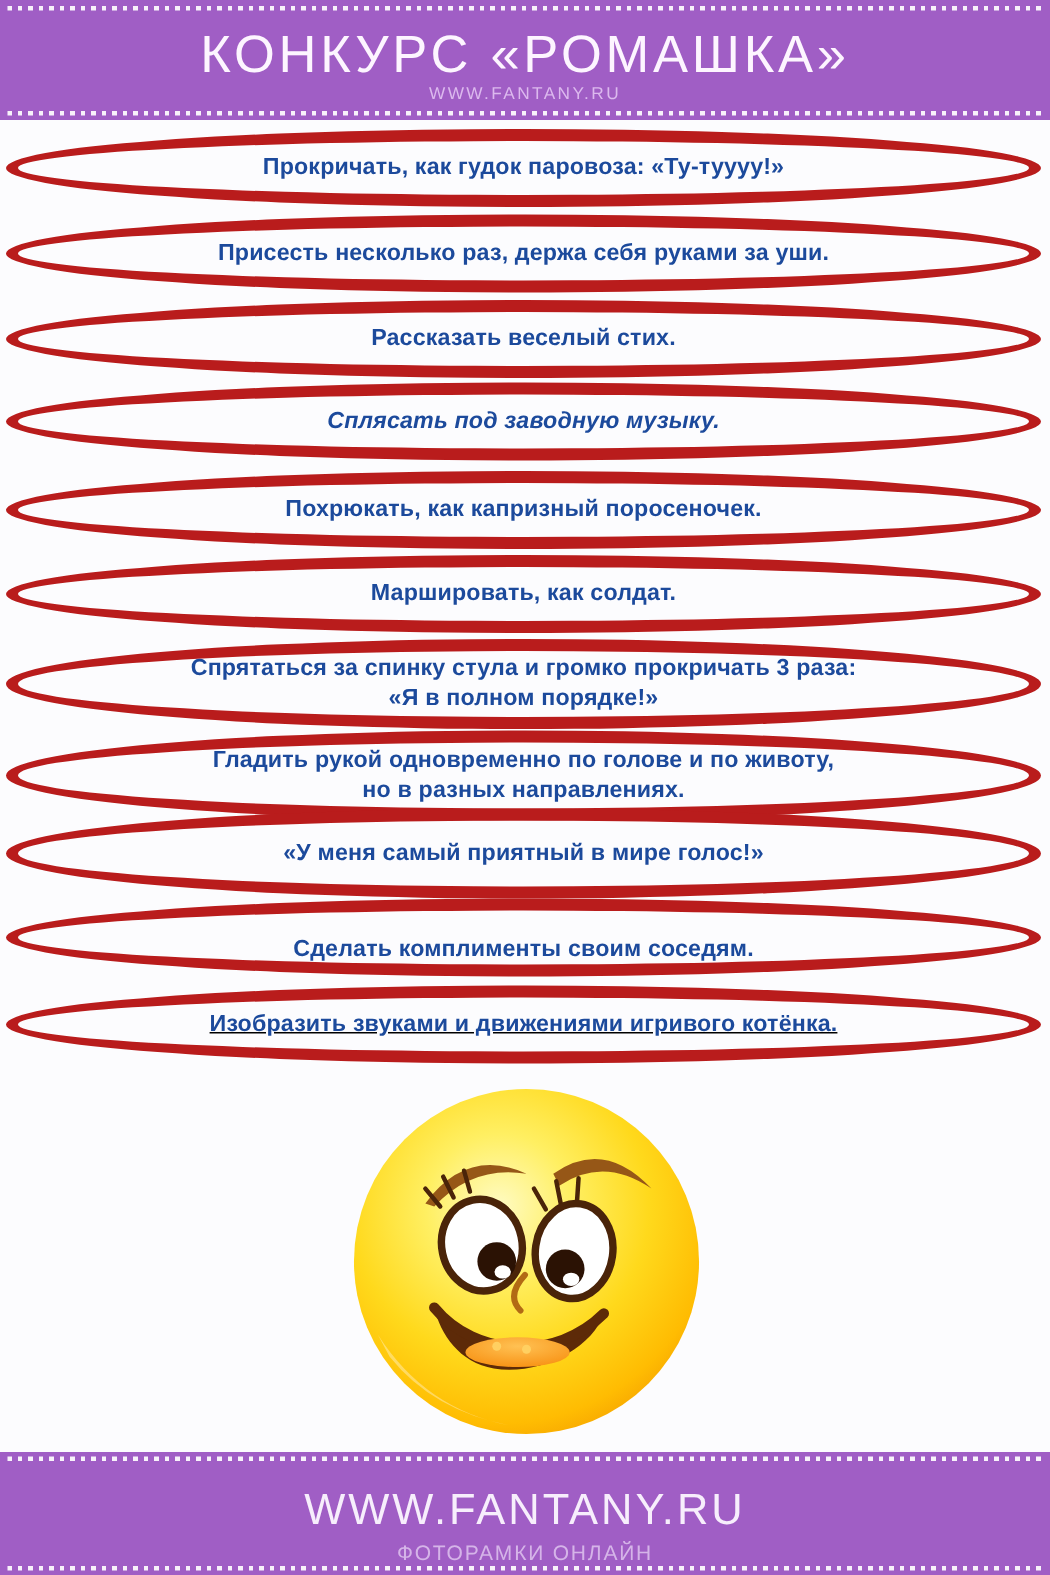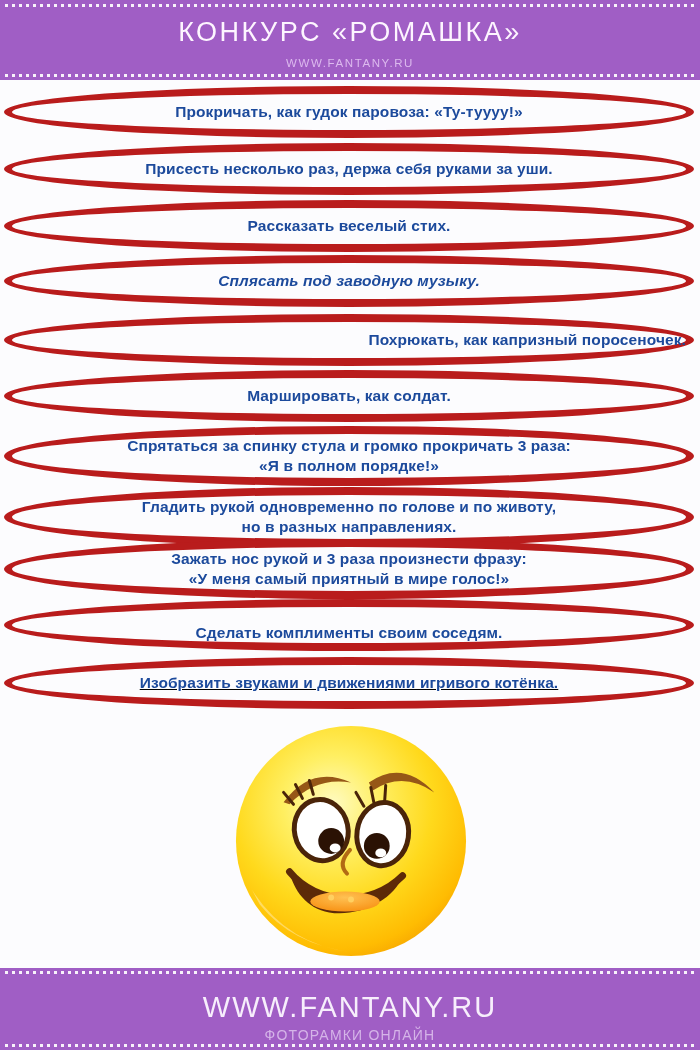--- a/index.html
+++ b/index.html
@@ -9,21 +9,21 @@
   
   .band{position:absolute;left:0;right:0;background:#a05ec5;}
   .band-header{top:0;height:80px;}
   .band-footer{top:968px;height:82px;}
   .dots{position:absolute;left:5px;right:5px;height:3px;
         background-image:repeating-linear-gradient(to right, rgba(255,255,255,.92) 0 3px, rgba(255,255,255,0) 3px 7px);}
   .dots-top{top:4px;}
   .dots-bottom{bottom:3px;}
 
   .header-title{position:absolute;top:17px;left:0;right:0;text-align:center;
-    color:#fdf5ff;font-size:27px;font-weight:300;letter-spacing:2.5px;}
+    color:#fdf5ff;font-size:35px;font-weight:300;letter-spacing:2.5px;}
   .header-sub{position:absolute;top:57px;left:0;right:0;text-align:center;
     color:#dcb9ee;font-size:11.5px;letter-spacing:1.6px;}
 
   .footer-site{position:absolute;top:23px;left:0;right:0;text-align:center;
     color:#f7eefc;font-size:29px;font-weight:300;letter-spacing:2px;}
   .footer-tag{position:absolute;top:59px;left:0;right:0;text-align:center;
     color:#d5b4e8;font-size:14px;letter-spacing:1.2px;}
 
   
   .petal{position:absolute;left:4px;width:690px;border:8px solid #b91c1c;border-radius:50%;
@@ -52,36 +52,35 @@
     </div>
   <div class="petal" style="top:143px;height:52px;">
       <span>Присесть несколько раз, держа себя руками за уши.</span>
     </div>
   <div class="petal" style="top:200px;height:52px;">
       <span>Рассказать веселый стих.</span>
     </div>
   <div class="petal" style="top:255px;height:52px;font-style:italic;">
       <span>Сплясать под заводную музыку.</span>
     </div>
-  <div class="petal" style="top:314px;height:52px;align-items:flex-end;">
+  <div class="petal" style="top:314px;height:52px;">
       <span>Похрюкать, как капризный поросеночек.</span>
     </div>
   <div class="petal" style="top:370px;height:52px;">
       <span>Маршировать, как солдат.</span>
     </div>
   <div class="petal" style="top:426px;height:60px;">
       <span>Спрятаться за спинку стула и громко прокричать 3 раза:</span>
       <span>«Я в полном порядке!»</span>
   </div>
   <div class="petal" style="top:487px;height:60px;">
       <span>Гладить рукой одновременно по голове и по животу,</span>
       <span>но в разных направлениях.</span>
   </div>
   <div class="petal" style="top:539px;height:60px;">
-      <span>Зажать нос рукой и 3 раза произнести фразу:</span>
       <span>«У меня самый приятный в мире голос!»</span>
   </div>
   <div class="petal" style="top:599px;height:52px;justify-content:flex-end;">
       <span>Сделать комплименты своим соседям.</span>
     </div>
   <div class="petal" style="top:657px;height:52px;text-decoration:underline;">
       <span>Изобразить звуками и движениями игривого котёнка.</span>
     </div>
 
   <div class="smiley">

